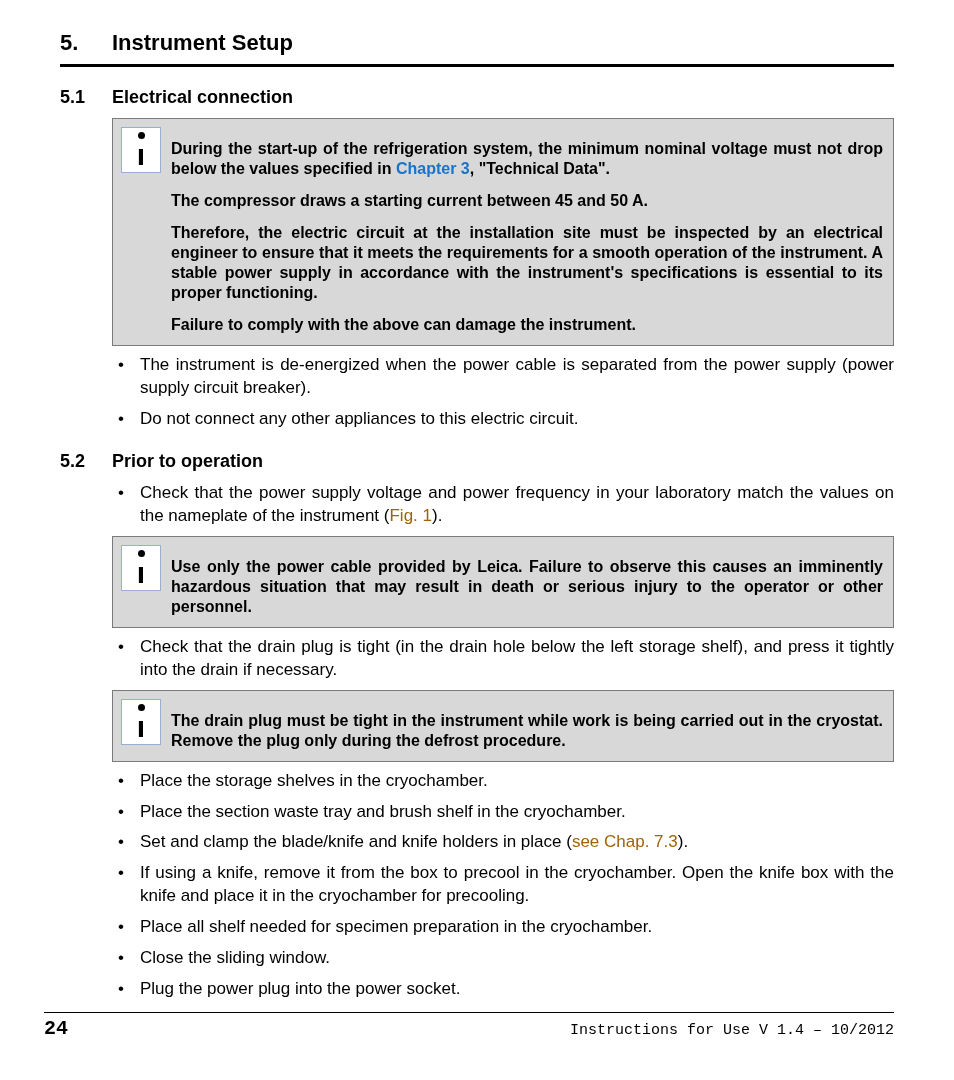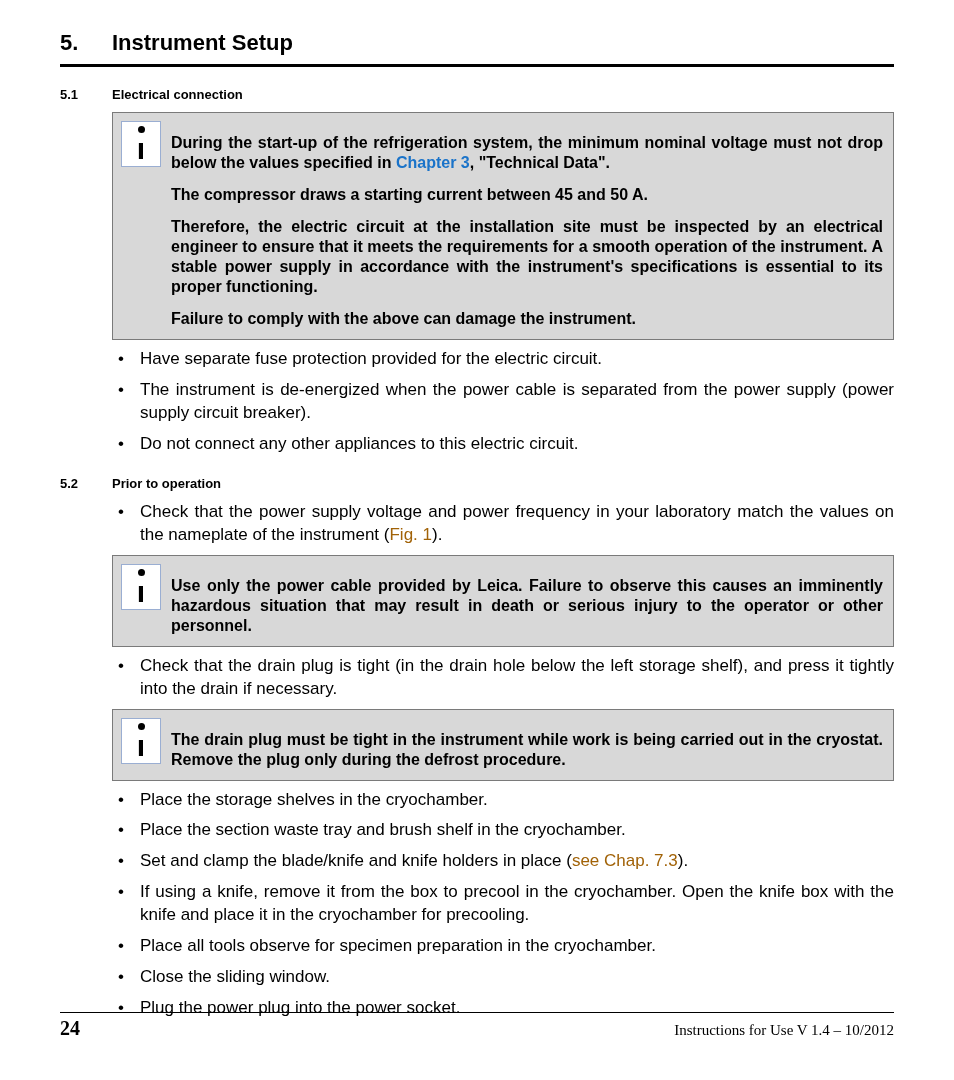--- a/index.html
+++ b/index.html
@@ -30,21 +30,21 @@
     width: 52px;
   }
   .thick-rule {
     border-bottom: 3px solid #000;
     margin-top: 2px;
   }
   .section-row {
     display: flex;
     align-items: baseline;
     font-weight: 700;
-    font-size: 13px;
+    font-size: 18px;
     font-family: "Arial Narrow", Arial, sans-serif;
     font-stretch: condensed;
     margin-top: 20px;
     margin-bottom: 10px;
   }
   .section-num {
     width: 52px;
   }
   .indent-block {
     margin-left: 52px;
@@ -102,24 +102,24 @@
   ul.bullets > li::before {
     content: "•";
     position: absolute;
     left: 6px;
     top: 0;
     font-size: 17px;
   }
   .body-link { color: #a16207; }
   .footer {
     position: absolute;
-    left: 60px;
+    left: 44px;
     right: 60px;
     bottom: 40px;
-    font-family: Liberation Serif, serif;
+    font-family: Liberation Mono, monospace;
     font-stretch: condensed;
   }
   .footer-rule {
     border-top: 1px solid #000;
     margin-bottom: 4px;
   }
   .footer-row {
     display: flex;
     justify-content: space-between;
     align-items: baseline;
@@ -170,21 +170,20 @@
         <p>
           <span>During the start-up of the refrigeration system, the minimum nominal voltage must not drop below the values specified in </span><span class="link">Chapter 3</span><span>, "Technical Data".</span>
         </p>
         <p>The compressor draws a starting current between 45 and 50 A.</p>
         <p>Therefore, the electric circuit at the installation site must be inspected by an electrical engineer to ensure that it meets the requirements for a smooth operation of the instrument. A stable power supply in accordance with the instrument's specifications is essential to its proper functioning.</p>
         <p>Failure to comply with the above can damage the instrument.</p>
       </div>
     </div>
 
     <ul class="bullets">
-      <li>Have separate fuse protection provided for the electric circuit.</li>
       <li>The instrument is de-energized when the power cable is separated from the power supply (power supply circuit breaker).</li>
       <li>Do not connect any other appliances to this electric circuit.</li>
     </ul>
   </div>
 
   <div class="section-row">
     <span class="section-num">5.2</span>
     <span>Prior to operation</span>
   </div>
 
@@ -223,21 +222,21 @@
       </div>
     </div>
 
     <ul class="bullets">
       <li>Place the storage shelves in the cryochamber.</li>
       <li>Place the section waste tray and brush shelf in the cryochamber.</li>
       <li>
         <span>Set and clamp the blade/knife and knife holders in place (</span><span class="body-link">see Chap. 7.3</span><span>).</span>
       </li>
       <li>If using a knife, remove it from the box to precool in the cryochamber. Open the knife box with the knife and place it in the cryochamber for precooling.</li>
-      <li>Place all tools observe for specimen preparation in the cryochamber.</li>
+      <li>Place all shelf needed for specimen preparation in the cryochamber.</li>
       <li>Close the sliding window.</li>
       <li>Plug the power plug into the power socket.</li>
     </ul>
   </div>
 </div>
 
 <div class="footer">
   <div class="footer-rule"></div>
   <div class="footer-row">
     <span class="page-number">24</span>

